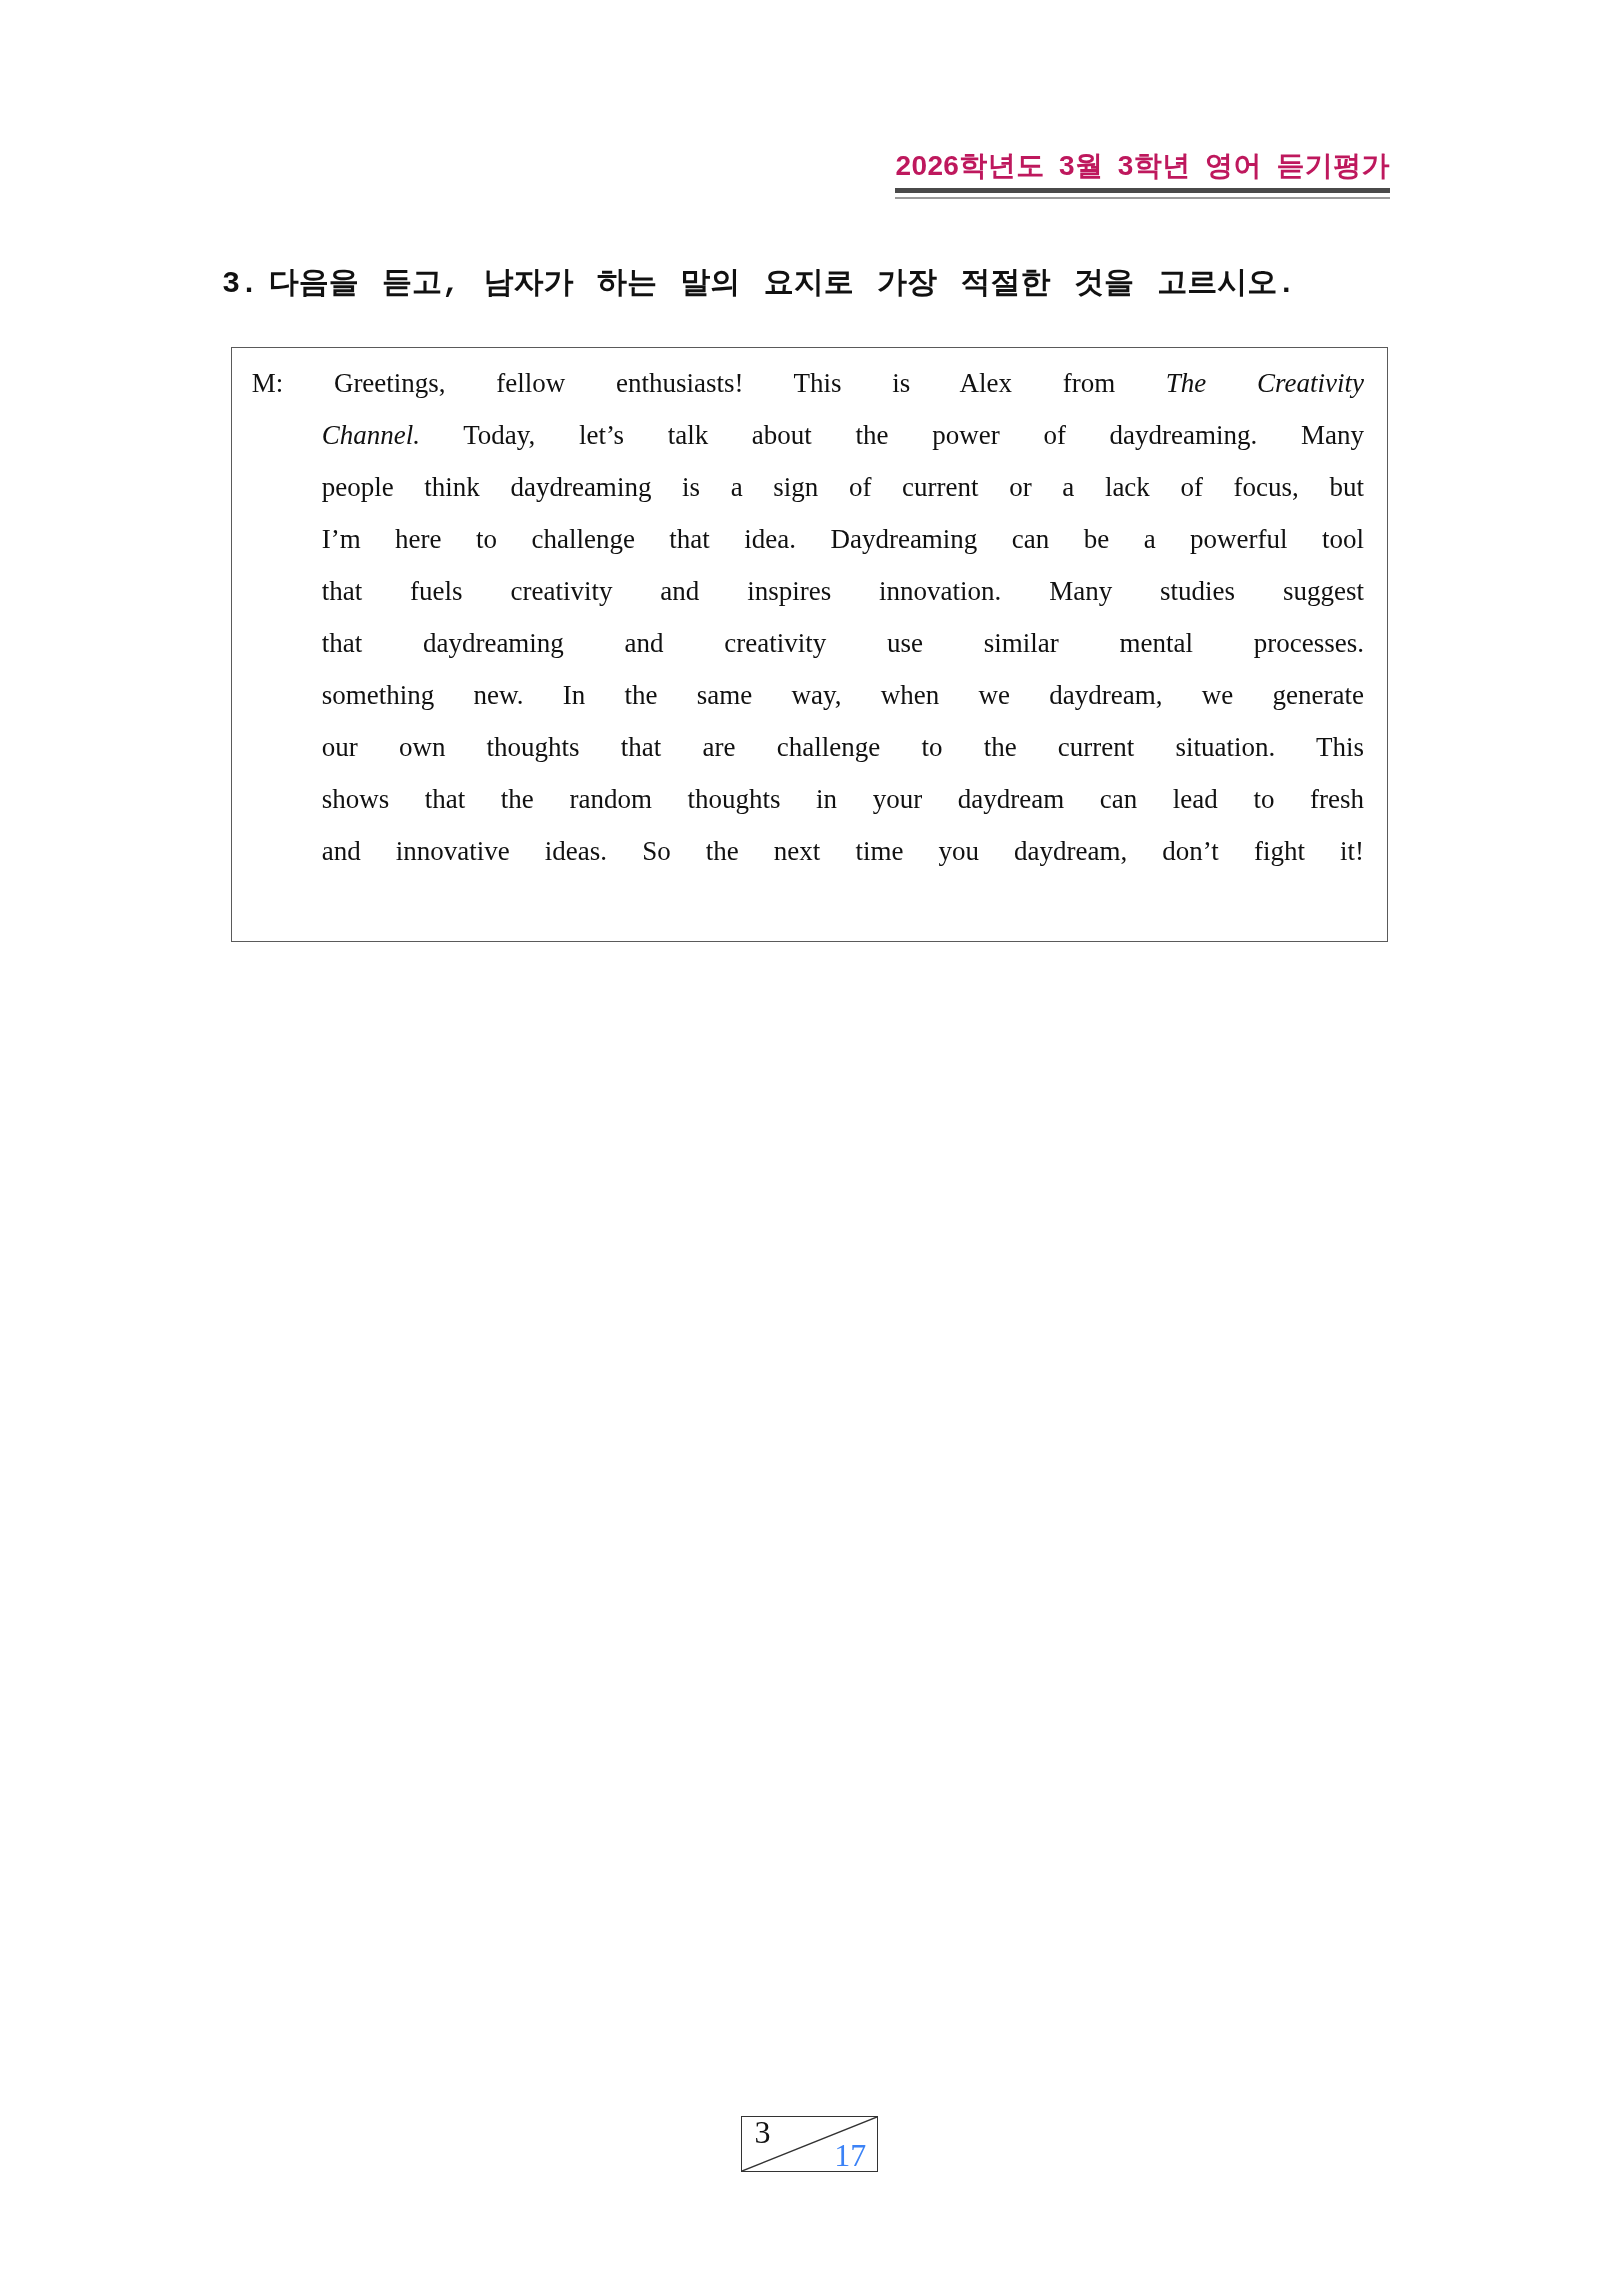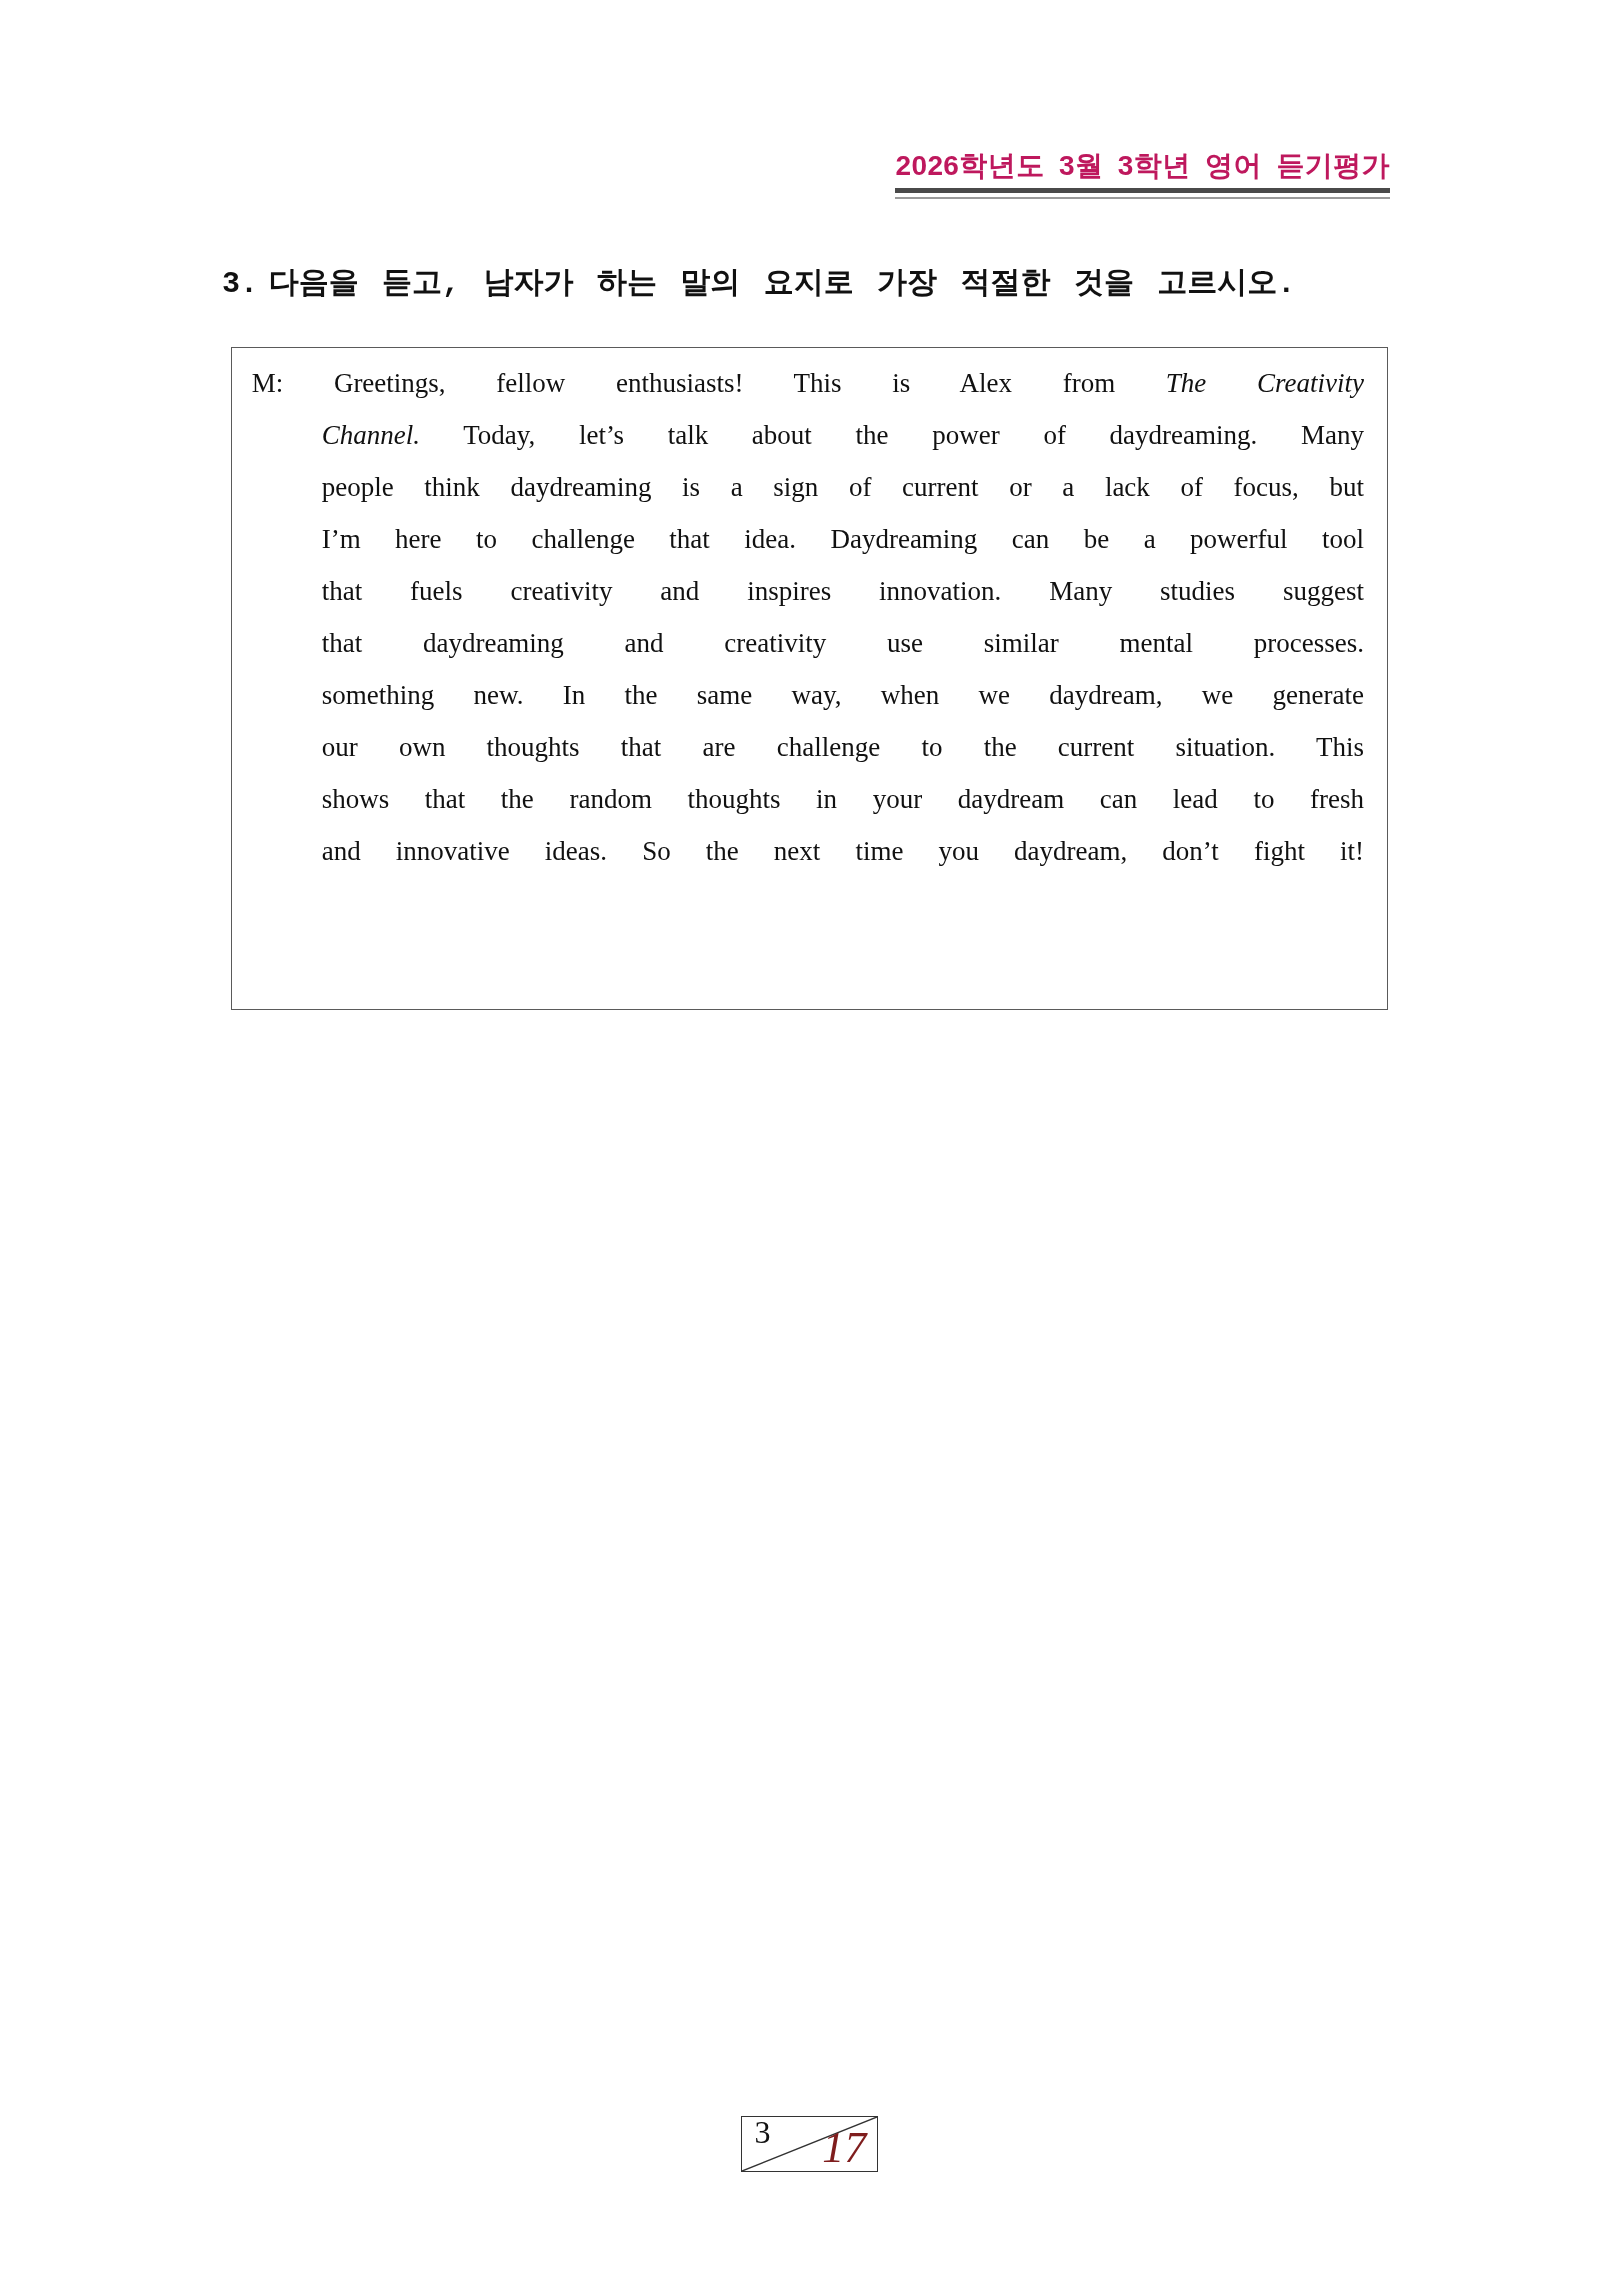--- a/index.html
+++ b/index.html
@@ -50,21 +50,21 @@
     white-space: nowrap;
   }
   .qnum { font-weight: 700; margin-right: 10.7px; }
 
   
   .transcript-box {
     position: absolute;
     left: 231px;
     top: 347px;
     width: 1157px;
-    height: 663px;
+    height: 595px;
     border: 1.8px solid #5a5a5a;
     padding: 9px 23px 0 19.7px;
     background: #ffffff;
   }
   .transcript-line {
     font-family: "Liberation Serif", "DejaVu Serif", serif;
     font-size: 27px;
     line-height: 52px;
     color: #111111;
     text-align: justify;
@@ -93,24 +93,23 @@
   .pg-cur {
     position: absolute;
     left: 12.5px; top: -1.8px;
     font-size: 32px;
     line-height: 1.1;
     color: #111111;
   }
   .pg-tot {
     position: absolute;
     right: 10.7px; bottom: -1.8px;
-    font-size: 44px;
+    font-size: 32px;
     line-height: 1.1;
-    color: #7f1d1d;
-    font-style: italic;
+    color: #3b82f6;
   }
 </style>
 </head>
 <body>
 
 <div class="page">
 
   <div class="header">
     <div class="header-title">2026학년도 3월 3학년 영어 듣기평가</div>
     <div class="underline-thick"></div>

